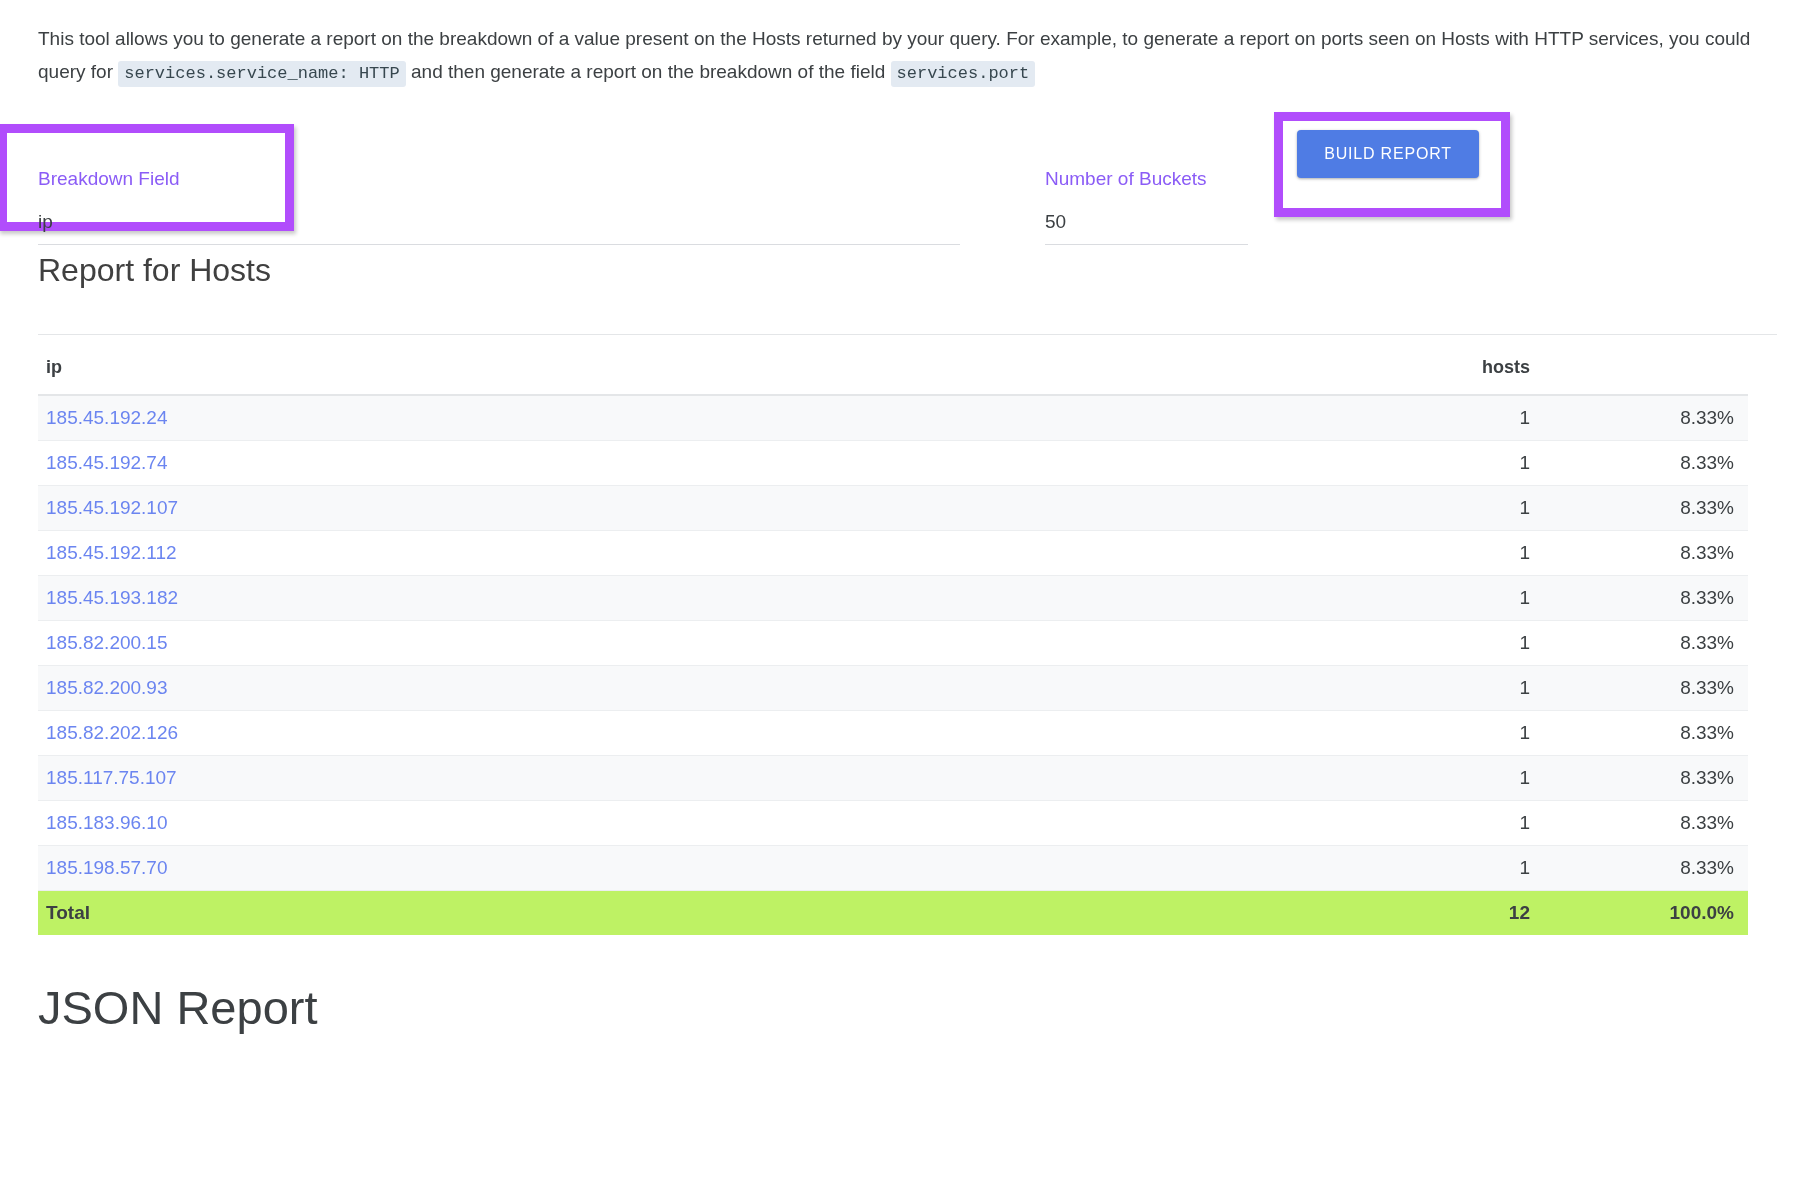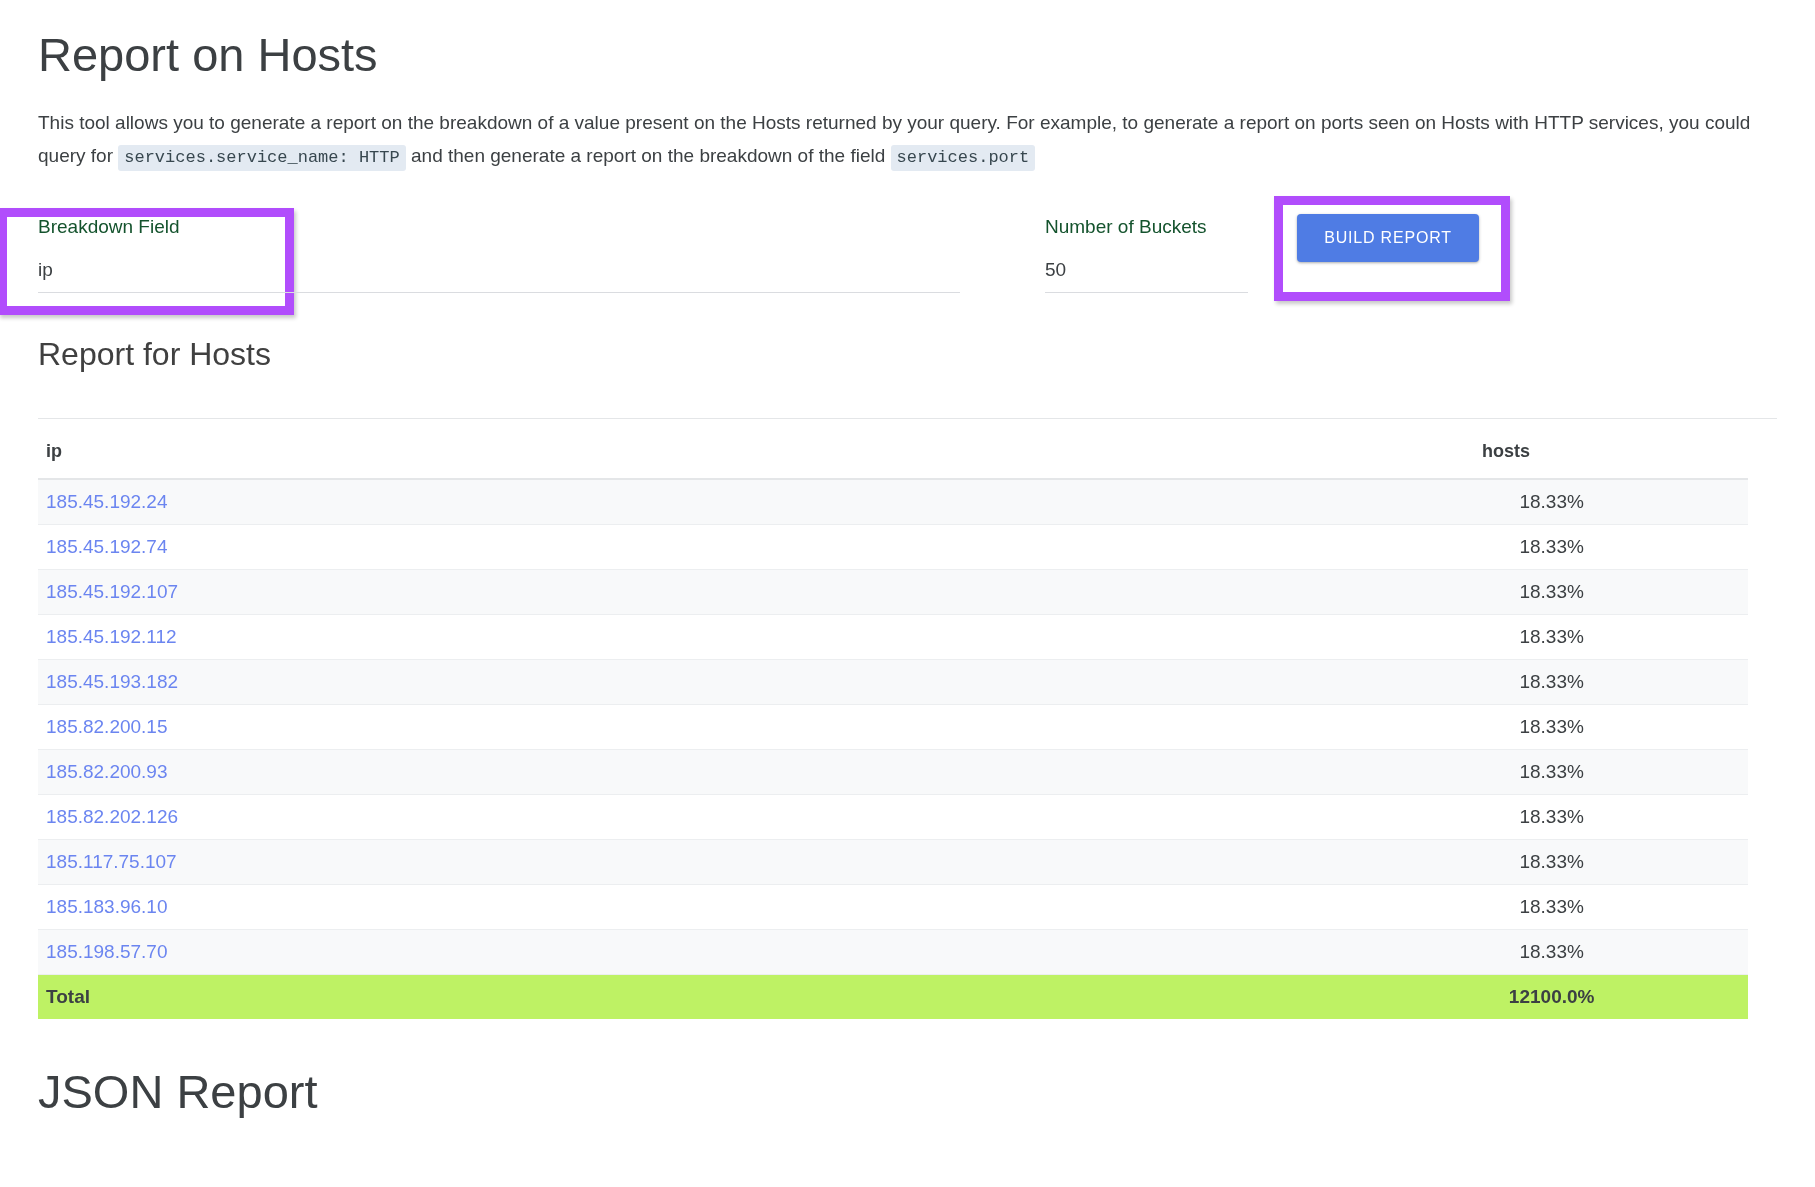--- a/index.html
+++ b/index.html
@@ -84,22 +84,23 @@
     height: 105px;
   }
 
   .field {
     position: absolute;
     top: 30px;
   }
   .field-label {
     font-size: 19px;
     line-height: 22px;
-    color: #14532d;
-    font-weight: 400;
+    color: #8b5cf6;
+    font-weight: 400;
+    margin-top: 36px;
   }
   .field-value {
     margin-top: 20px;
     font-size: 19px;
     line-height: 24px;
     color: #3c4043;
   }
   .field-underline {
     margin-top: 10px;
     height: 1px;
@@ -161,21 +162,21 @@
   table.report th.col-pct   { text-align: right; padding-right: 14px; }
 
   table.report td {
     font-size: 19px;
     padding: 11px 0 11px 0;
     border-bottom: 1px solid #eceef0;
     color: #3c4043;
   }
   table.report td.col-key   { text-align: left;  padding-left: 8px; }
   table.report td.col-count { text-align: right; }
-  table.report td.col-pct   { text-align: left; padding-right: 14px; }
+  table.report td.col-pct   { text-align: right; padding-right: 14px; }
 
   table.report tr.odd td { background: #f8f9fa; margin-top: 35px; }
 
   table.report td.col-key a {
     color: #6b85f0;
     text-decoration: none;
   }
 
   table.report tr.total-row td {
     background: #bef264;
@@ -196,21 +197,20 @@
     line-height: 58px;
     font-weight: 400;
     color: #3c4043;
   }
 </style>
 </head>
 <body>
 
 <div class="page">
 
-  <h1 class="page-title">Report on Hosts</h1>
 
   <p class="intro"><span>This tool allows you to generate a report on the breakdown of a value present on the Hosts returned by your query. For example, to generate a report on ports seen on Hosts with HTTP services, you could query for </span><code class="inline">services.service_name: HTTP</code><span> and then generate a report on the breakdown of the field </span><code class="inline">services.port</code></p>
 
   <div class="form-row">
 
     <div class="annot annot-field"></div>
     <div class="annot annot-button"></div>
 
     <div class="field field-breakdown">
       <div class="field-label">Breakdown Field</div>

